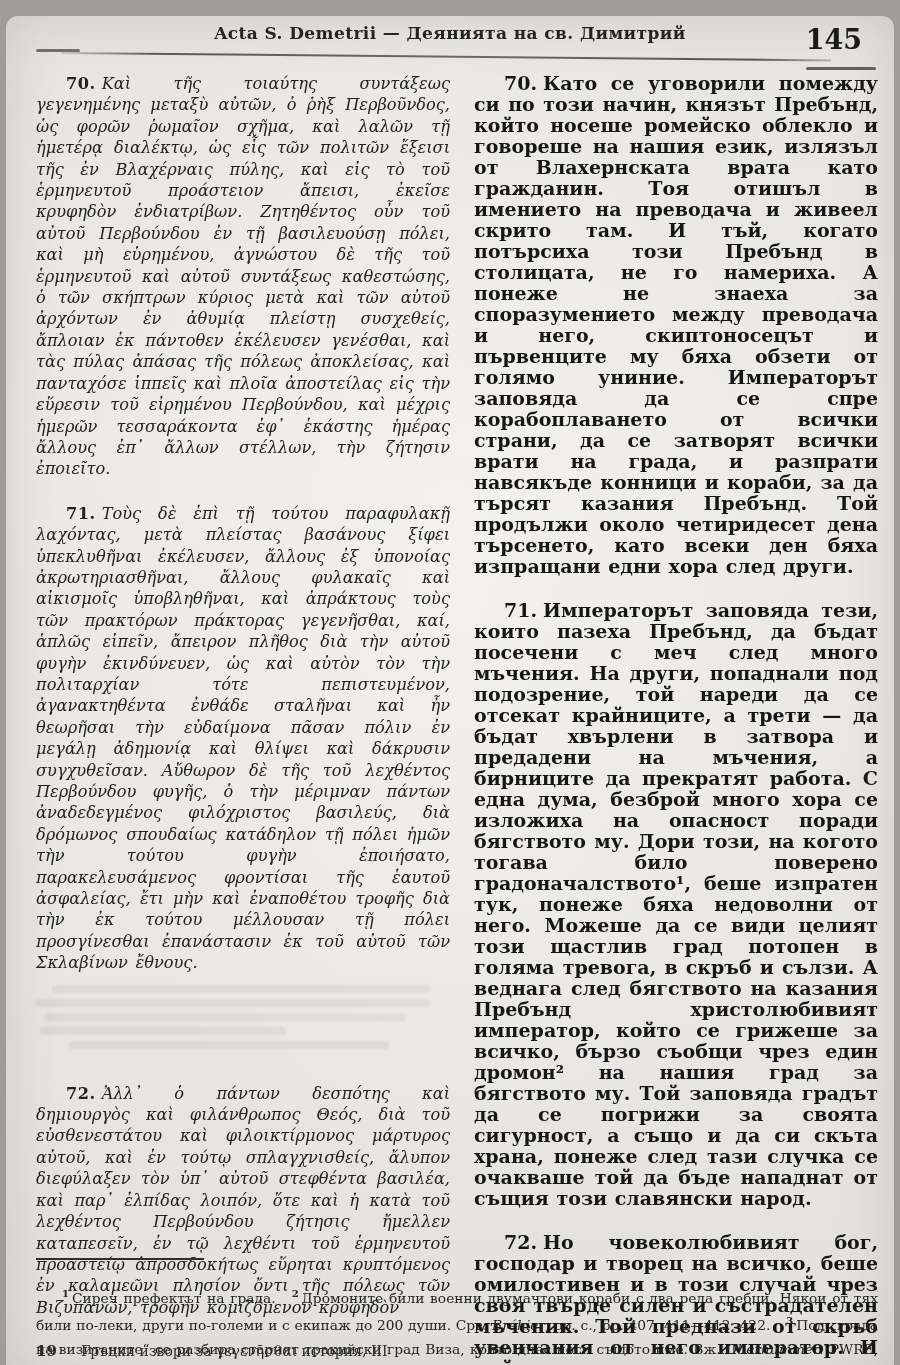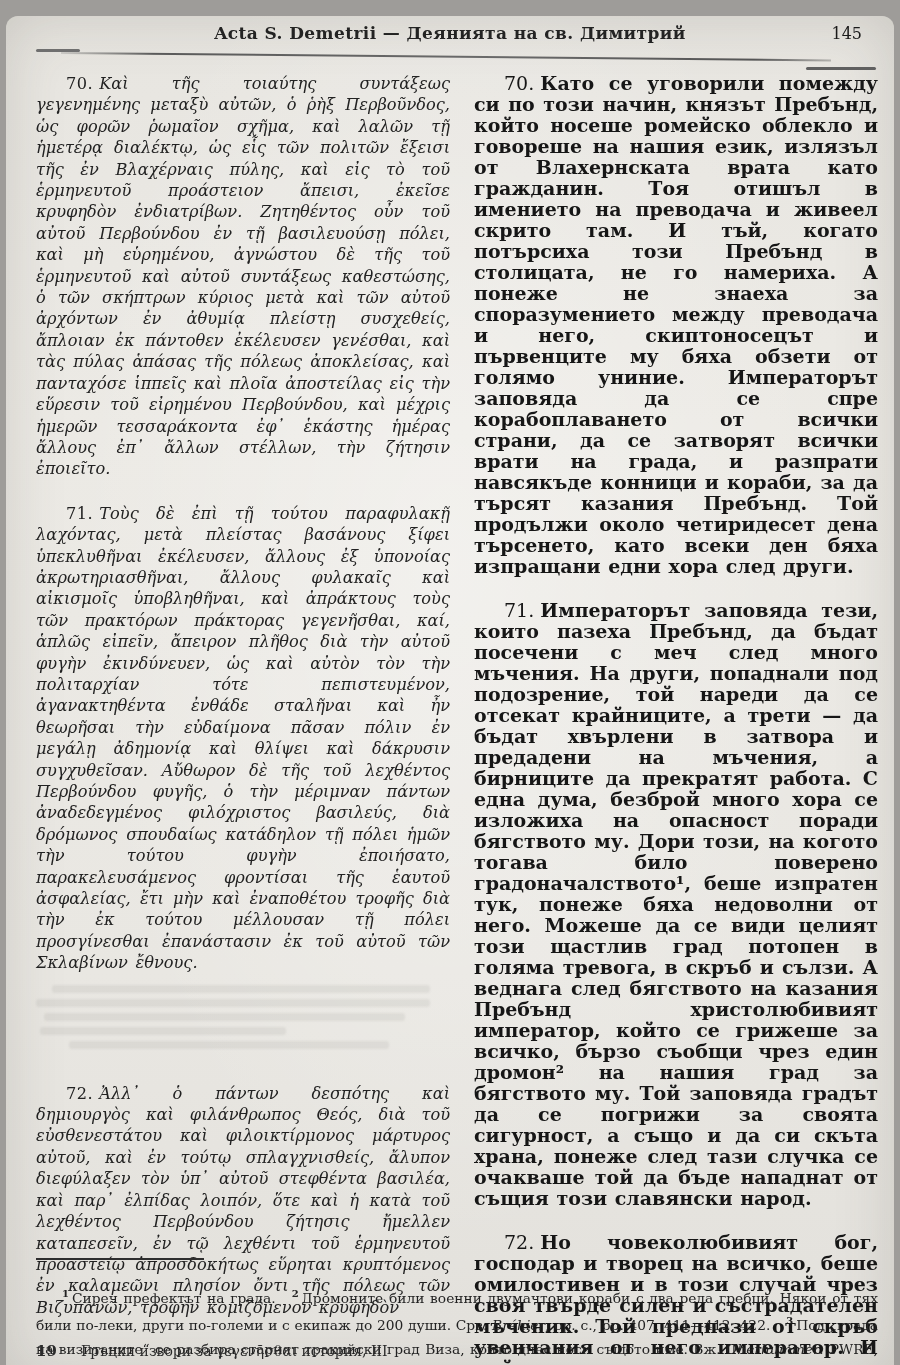--- a/index.html
+++ b/index.html
@@ -17,21 +17,21 @@
     border-radius:12px;
   }
   
   .hdr-title{
     position:absolute;top:7px;left:0;width:100%;
     text-align:center;font-size:17px;font-weight:600;
     letter-spacing:.4px;color:#232323;
   }
   .page-num{
     position:absolute;top:8px;right:32px;
-    font-size:16px;font-weight:400;color:#1a1a1a;
+    font-size:27px;font-weight:700;color:#1a1a1a;
   }
   .hdr-rule{
     position:absolute;top:36px;left:55px;width:770px;height:2px;
     background:linear-gradient(90deg,rgba(60,60,60,.15),#5a5a5a 12%,#6a6a6a 55%,#555 90%,rgba(60,60,60,.3));
     transform:rotate(0.55deg);transform-origin:left center;
   }
   .hdr-rule-stub{
     position:absolute;top:33px;left:30px;width:44px;height:3px;background:#6f6f6f;border-radius:2px;
   }
   .hdr-rule-num{
@@ -48,21 +48,21 @@
     font-size:16.2px;line-height:21.4px;
     font-style:italic;word-spacing:2.5px;color:#222;
   }
   .col-bg{
     width:404px;
     font-size:19px;line-height:21px;
     font-weight:700;word-spacing:1px;color:#161616;
   }
   .para{margin:0 0 23px 0;text-indent:30px;}
   .para:last-child{margin-bottom:0;}
-  .pnum{font-weight:400;font-style:normal;padding-right:6px;}
+  .pnum{font-weight:700;font-style:normal;padding-right:6px;}
   .col-greek .pnum{letter-spacing:.5px;}
   
   .bleed{height:88px;margin:-12px 4px 10px 0;opacity:.55;filter:blur(1.3px);}
   .bleed .b{background:rgba(80,78,72,.16);height:8px;margin:6px 0;border-radius:3px;}
   .bleed .b1{width:92%;margin-left:4%;}
   .bleed .b2{width:96%;}
   .bleed .b3{width:88%;margin-left:2%;}
   .bleed .b4{width:60%;margin-left:1%;}
   .bleed .b5{width:78%;margin-left:8%;}
   

